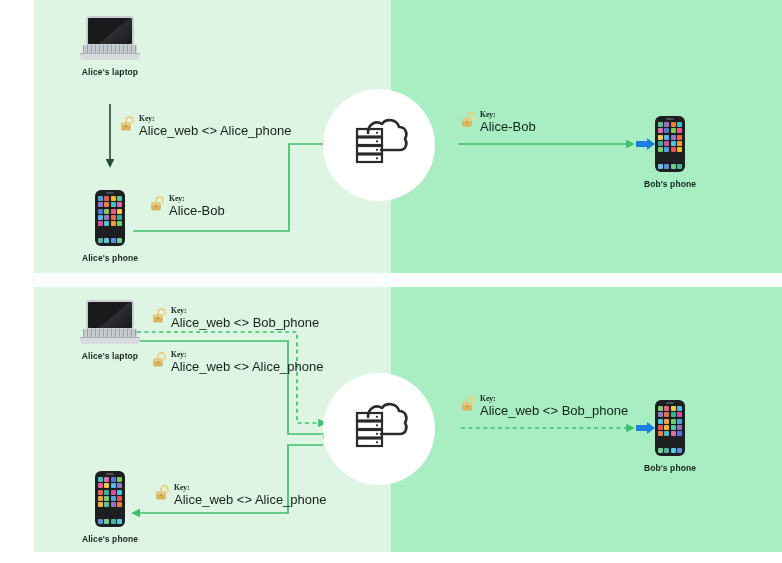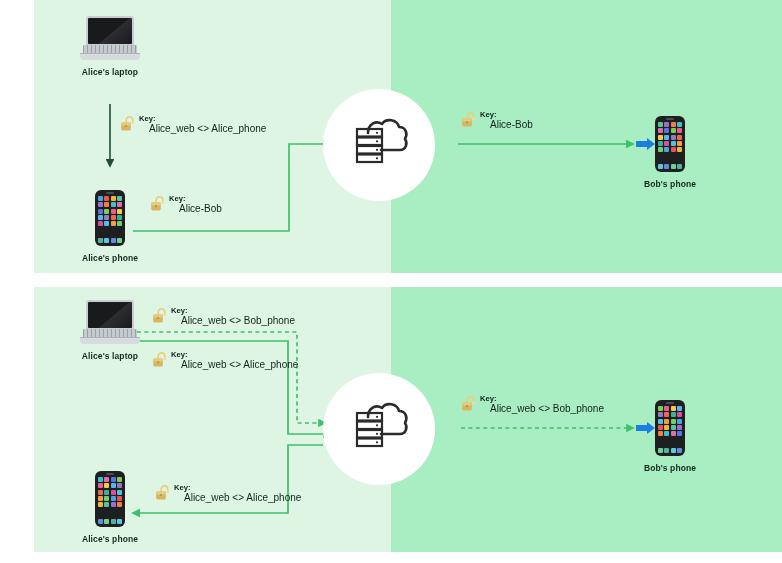--- a/index.html
+++ b/index.html
@@ -62,22 +62,22 @@
                gap:1.3px;}
   .phone .grid i{display:block;width:100%;padding-bottom:100%;border-radius:1px;}
   .phone .dock{position:absolute;left:3px;bottom:3px;right:3px;display:grid;
                grid-template-columns:repeat(4,1fr);gap:1.3px;}
   .phone .dock i{display:block;width:100%;padding-bottom:100%;border-radius:1px;}
 
   
   .keylabel{position:absolute;display:flex;align-items:flex-start;gap:4px;}
   .keylabel .lock{flex:0 0 auto;margin-top:1px;}
   .keylabel .txt{line-height:1.22;white-space:nowrap;}
-  .keylabel .kw{font-size:7.6px;font-weight:bold;color:#11231b;display:block;}
-  .keylabel .kv{font-size:10px;color:#11231b;display:block;margin-left:10px;}
+  .keylabel .kw{font-size:7.6px;font-weight:bold;color:#11231b;display:block;font-family:Liberation Serif, serif;}
+  .keylabel .kv{font-size:13px;color:#11231b;display:block;}
 
   
   .wires{position:absolute;left:0;top:0;width:782px;height:563px;pointer-events:none;}
 </style>
 </head>
 <body>
 
 <div class="stage">
 
   <div class="panel" id="panel-top">

